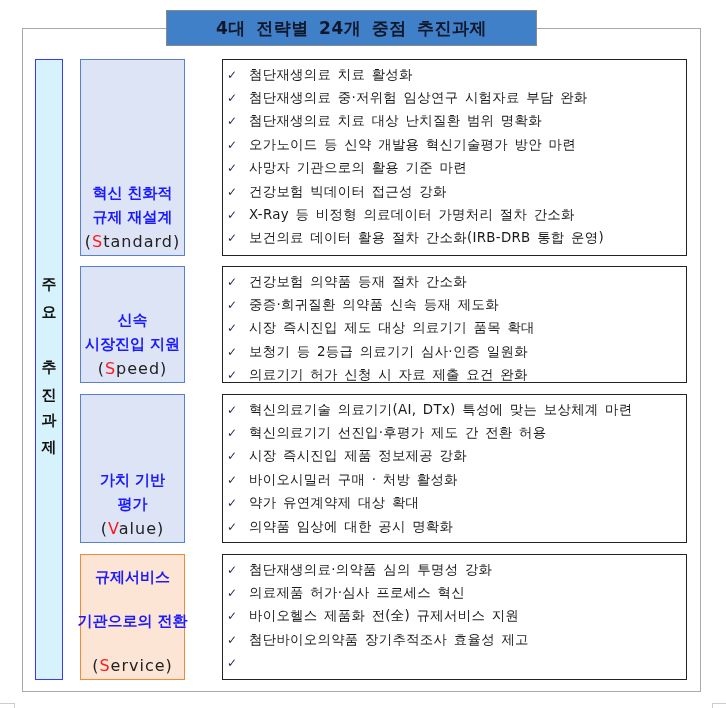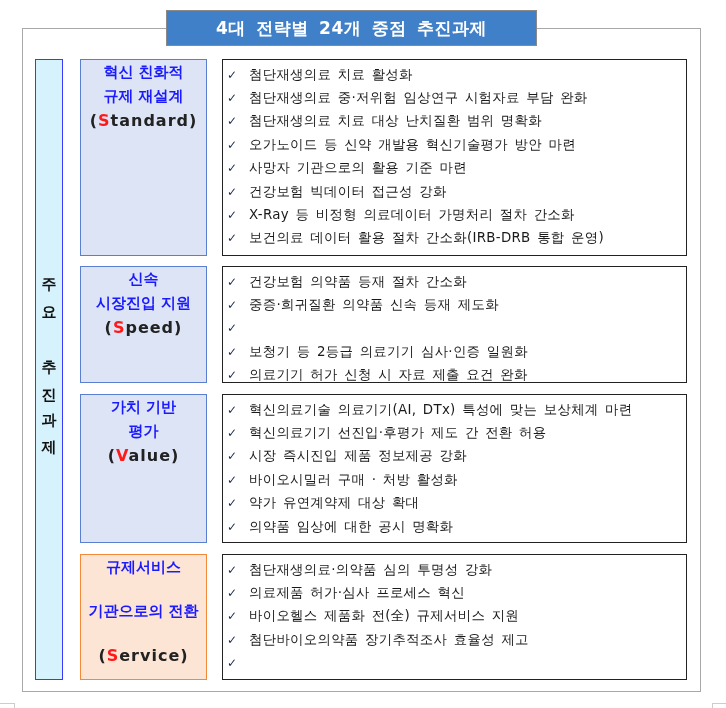--- a/index.html
+++ b/index.html
@@ -4,35 +4,35 @@
   <style>
     html, body { margin: 0; padding: 0; background: #ffffff; }
     body { width: 726px; height: 708px; position: relative; overflow: hidden;
       font-family: "DejaVu Sans", "Liberation Sans", sans-serif; }
 
     .outer-frame { position: absolute; left: 22px; top: 28px; width: 679px; height: 664px;
       border: 1.5px solid #a8a8a8; box-sizing: border-box; background: #fff; }
 
     .title-bar { position: absolute; left: 166px; top: 10px; width: 371px; height: 36px;
       background: #4080c8; border: 1px solid #8a8a8a; box-sizing: border-box;
-      color: #ffffff; font-weight: bold; font-size: 17px; letter-spacing: 0.5px;
+      color: #0f172a; font-weight: bold; font-size: 17px; letter-spacing: 0.5px;
       display: flex; align-items: center; justify-content: center; word-spacing: 4px; }
 
     .side-label { position: absolute; left: 35px; top: 59px; width: 28px; height: 621px;
       background: #d6f2fc; border: 1.5px solid #3a3aff; box-sizing: border-box; }
     .side-label .ch { position: absolute; left: 0; width: 100%; text-align: center;
       font-weight: bold; font-size: 15px; color: #111; }
 
-    .cat-box { position: absolute; left: 80px; width: 127px; box-sizing: border-box;
+    .cat-box { position: absolute; left: 80px; width: 105px; box-sizing: border-box;
       border: 1.5px solid #5b7fd0; background: #dde4f6;
-      display: flex; flex-direction: column; align-items: center; justify-content: flex-start;
+      display: flex; flex-direction: column; align-items: center; justify-content: flex-end;
       text-align: center; }
     .cat-box.service { background: #fde5d6; border-color: #f28a3a; gap: 20px; }
     .cat-title { color: #1a1aff; font-weight: bold; font-size: 15px; line-height: 24px; white-space: nowrap; }
-    .cat-en { color: #222; font-size: 16px; line-height: 26px; letter-spacing: 1px; font-weight: 700; }
+    .cat-en { color: #222; font-size: 16px; line-height: 26px; letter-spacing: 1px; font-weight: 400; }
     .cat-en .lead { color: #ff1a1a; }
 
     .content-box { position: absolute; left: 222px; width: 465px; box-sizing: border-box;
       border: 1.5px solid #222; background: #fff; padding: 3px 0 0 4px; }
     .item { display: flex; align-items: center; height: 23.4px; font-size: 13.4px; color: #1a1a1a;
       white-space: nowrap; letter-spacing: 0.3px; word-spacing: 2px; }
     .item .check { width: 22px; font-size: 12px; color: #1a2a4a; flex: none; }
 
     .corner-tick { position: absolute; width: 14px; height: 10px; border-top: 1px solid #cccccc; }
   </style>
@@ -101,20 +101,21 @@
   <div class="item">
       <span class="check">✓</span>
       <span>건강보험 의약품 등재 절차 간소화</span>
     </div>
   <div class="item">
       <span class="check">✓</span>
       <span>중증·희귀질환 의약품 신속 등재 제도화</span>
     </div>
   <div class="item">
       <span class="check">✓</span>
+      <span>시장 즉시진입 제도 대상 의료기기 품목 확대</span>
     </div>
   <div class="item">
       <span class="check">✓</span>
       <span>보청기 등 2등급 의료기기 심사·인증 일원화</span>
     </div>
   <div class="item">
       <span class="check">✓</span>
       <span>의료기기 허가 신청 시 자료 제출 요건 완화</span>
     </div>
 </div>

